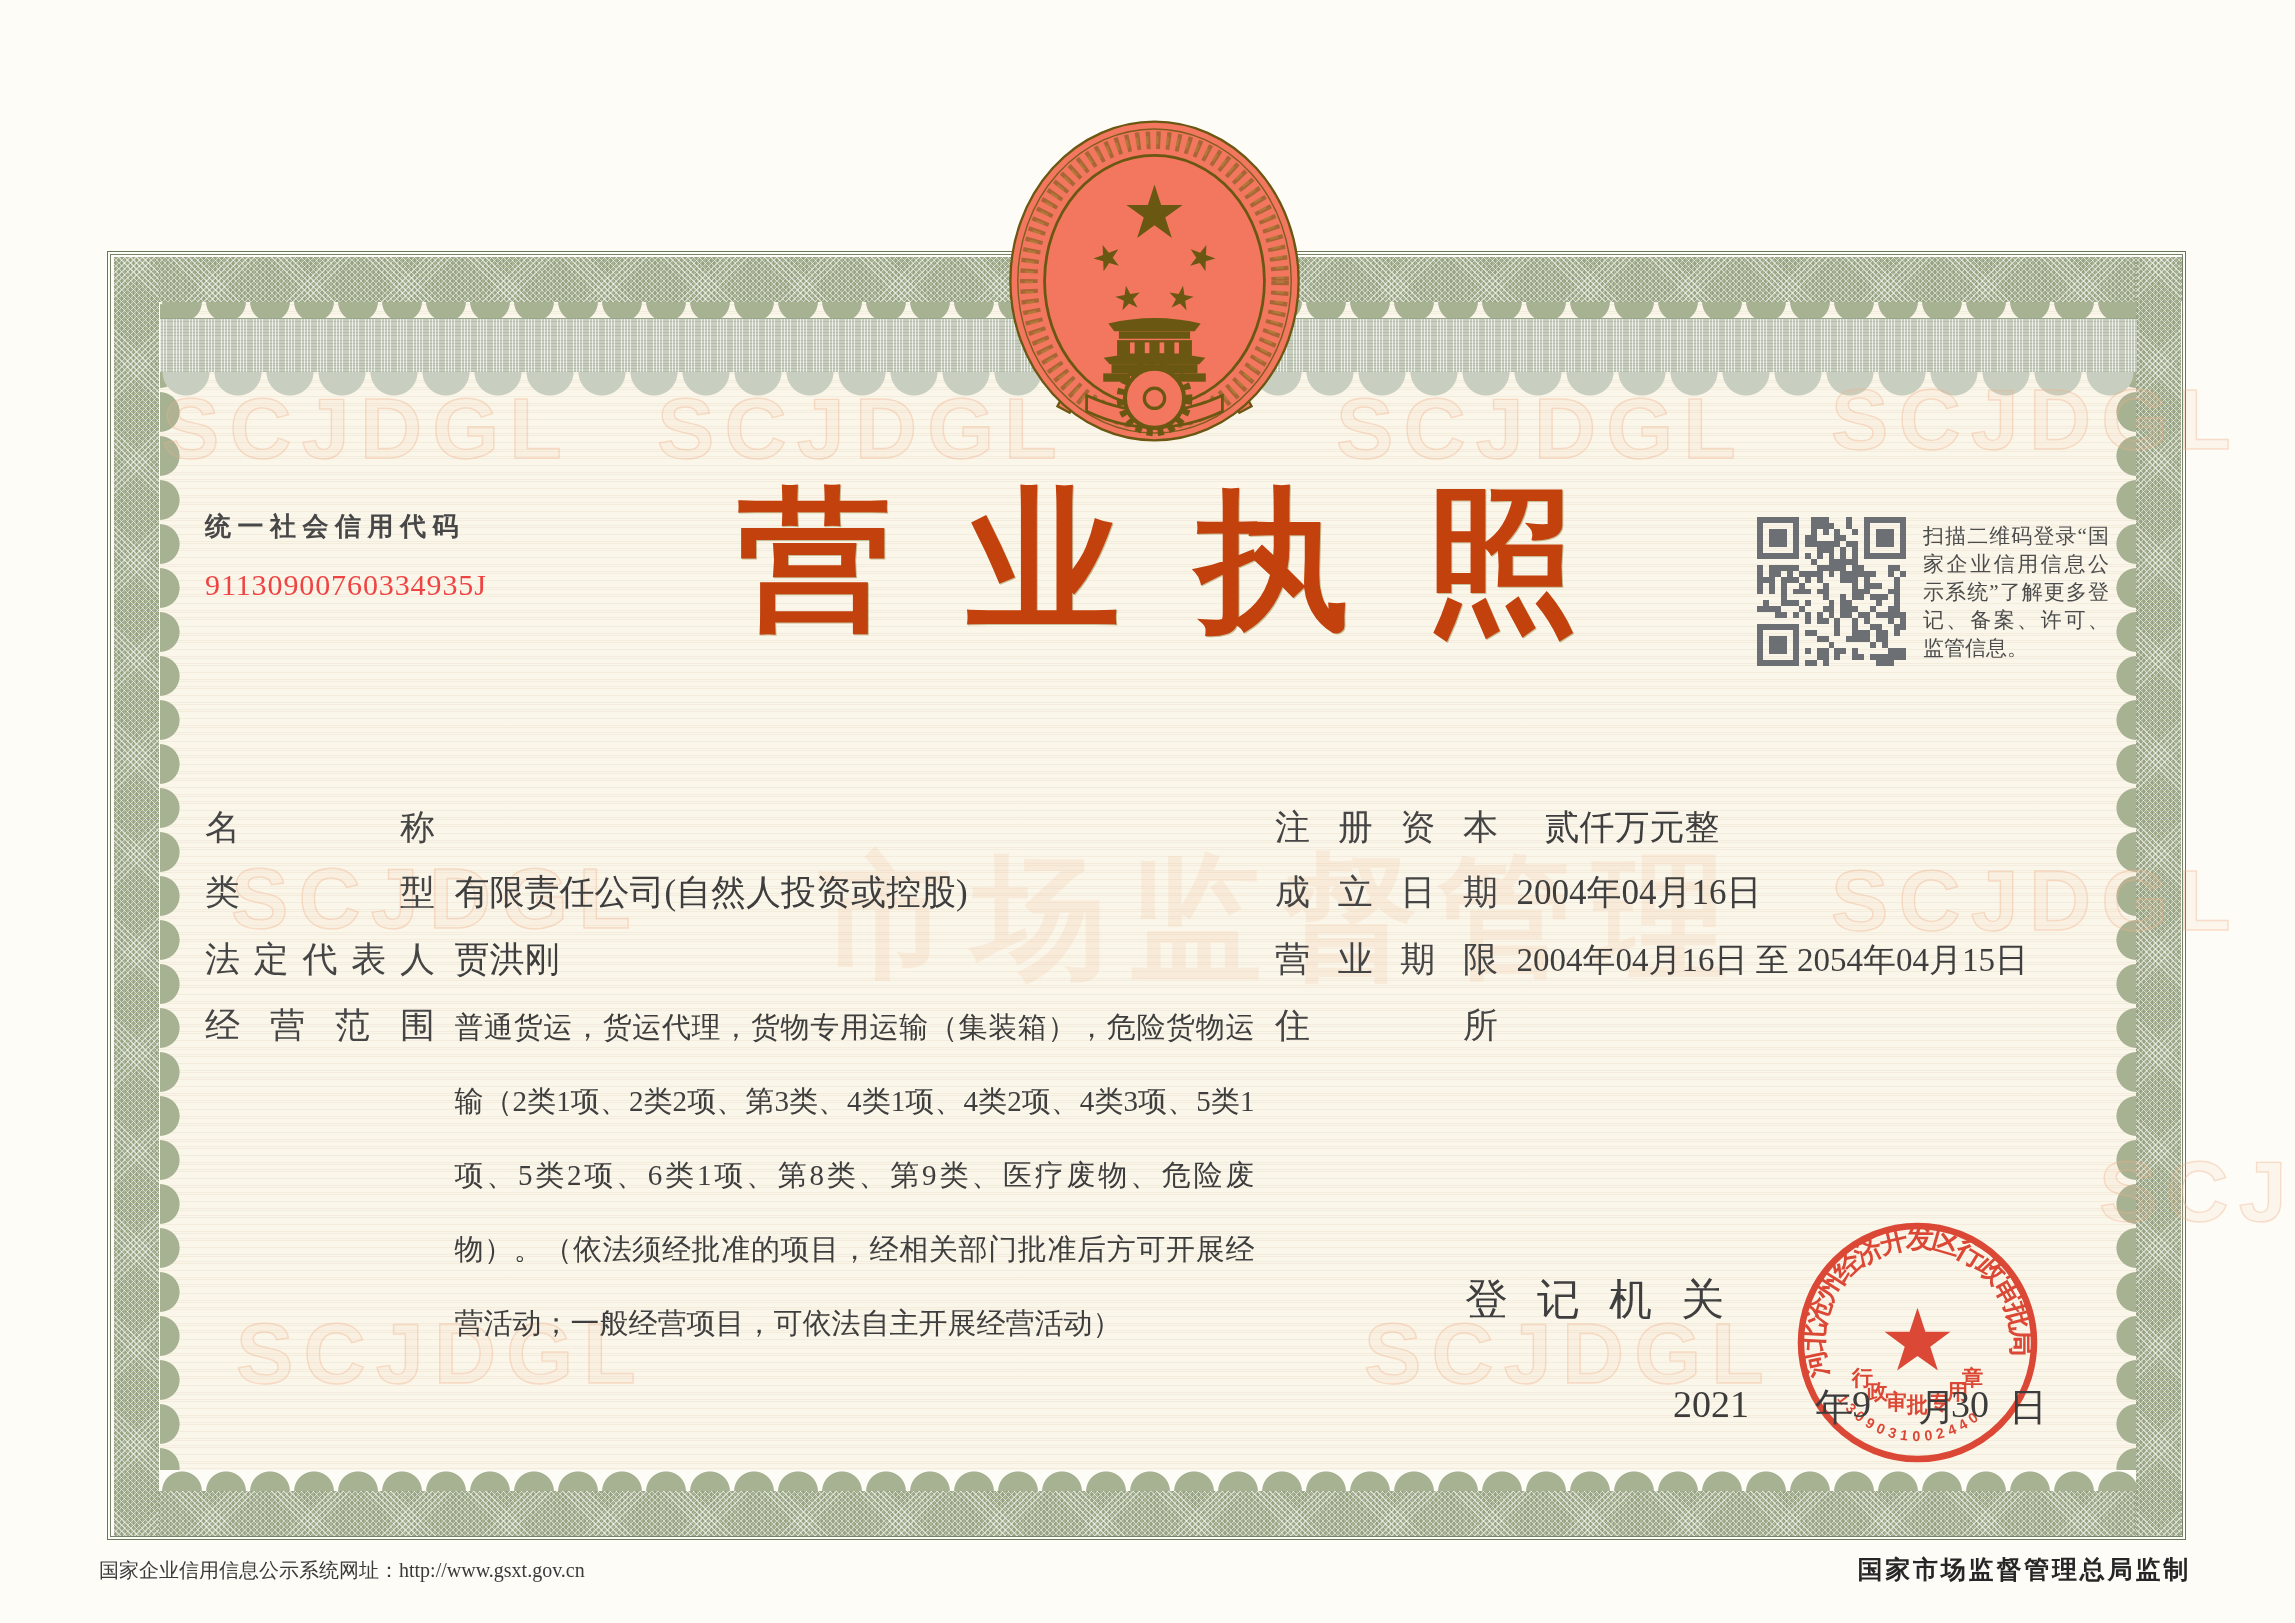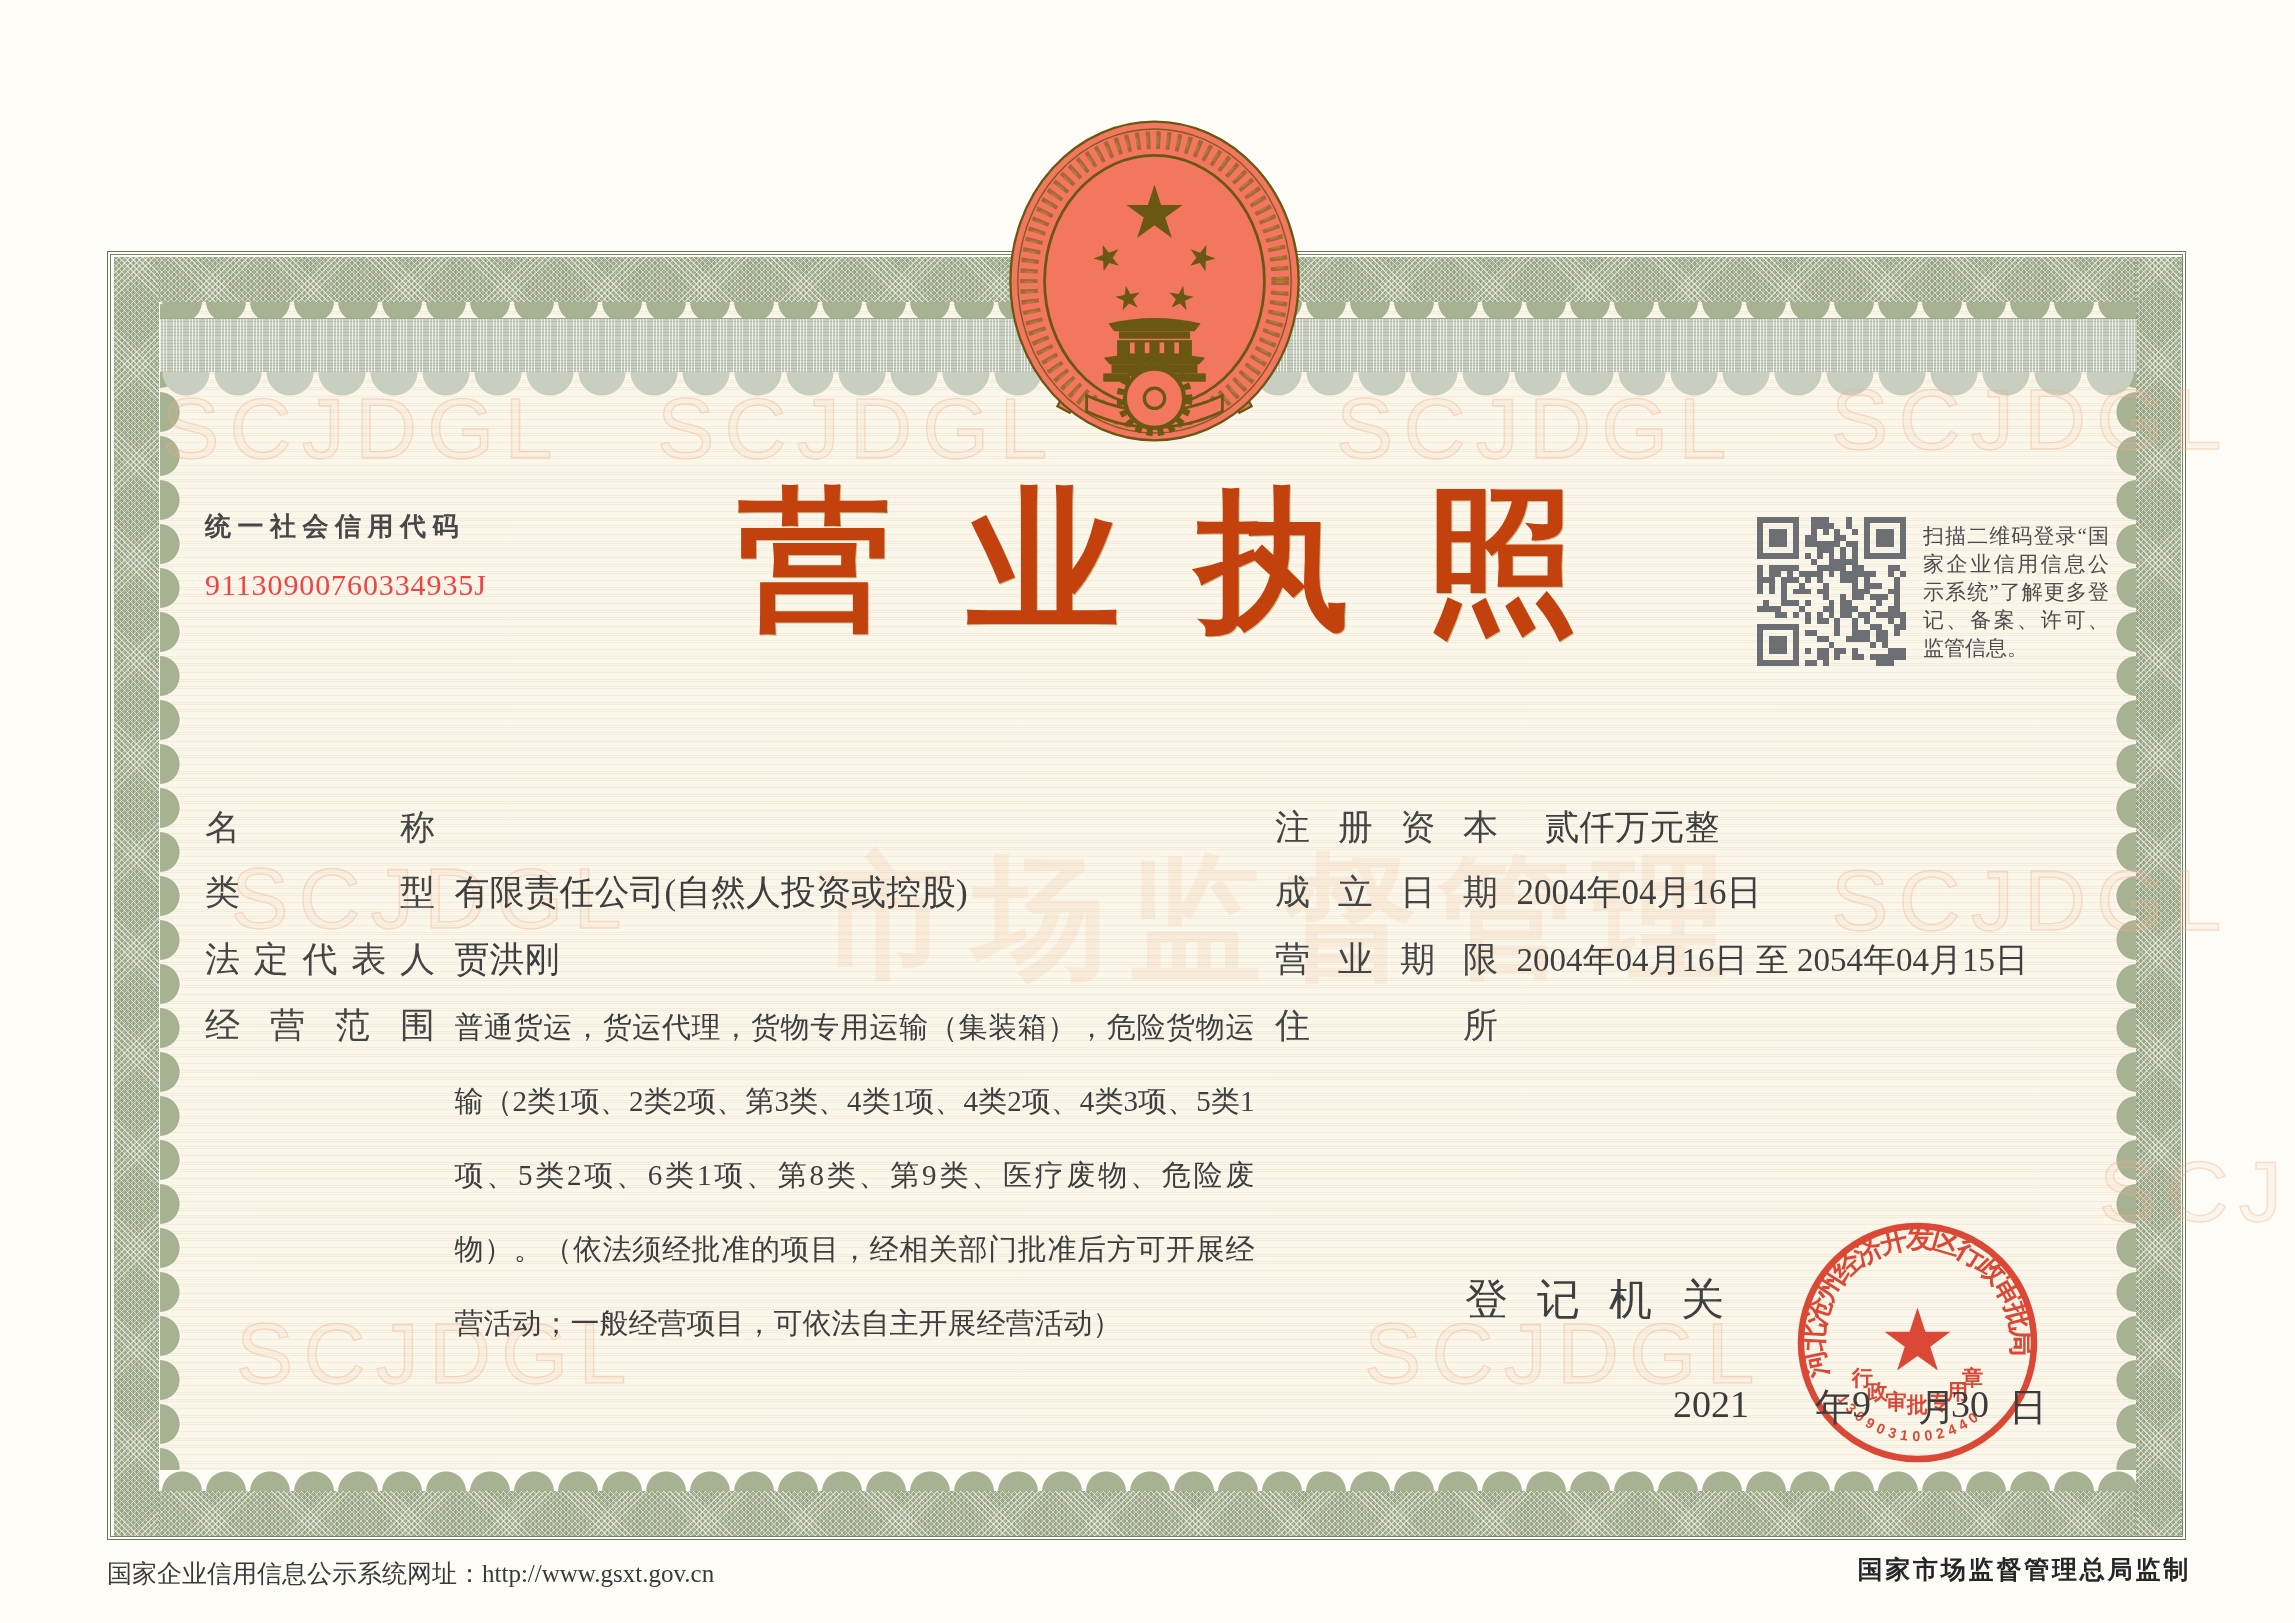--- a/index.html
+++ b/index.html
@@ -44,21 +44,21 @@
     border-top:1.4px double #99a48c;box-sizing:border-box;
     background-color:#c9cfc0;
     background-image:
       repeating-linear-gradient(90deg, rgba(255,255,255,.65) 0 0.9px, rgba(0,0,0,0) 0.9px 3.2px),
       repeating-linear-gradient(0deg, rgba(112,124,98,.25) 0 0.9px, rgba(0,0,0,0) 0.9px 2.8px);}
   .ribbon-sc{position:absolute;left:160px;top:372px;width:1977px;height:24px;z-index:2;
     background:radial-gradient(24px 24px at 26px 0px,#c9cfc0 0 23px,rgba(0,0,0,0) 24px);
     background-size:52px 24px;background-repeat:repeat-x;}
   
   .wm{position:absolute;z-index:3;font-family:"Liberation Sans","DejaVu Sans",sans-serif;
-    font-weight:normal;font-size:86px;letter-spacing:10.2px;
+    font-weight:bold;font-size:86px;letter-spacing:10.2px;
     color:rgba(243,183,148,.10);-webkit-text-stroke:1.4px rgba(240,176,138,.38);white-space:nowrap;}
   .wm-cn{position:absolute;z-index:3;font-size:134px;font-weight:bold;letter-spacing:21px;
     color:rgba(238,168,120,.14);white-space:nowrap;}
   
   .credit{position:absolute;left:205px;top:509px;z-index:5;}
   .credit .lab{font-size:26px;letter-spacing:6.5px;color:#474747;font-weight:bold;}
   .credit .code{margin-top:24px;font-size:30px;letter-spacing:0.9px;color:#ef4444;}
   .title{position:absolute;left:738px;top:466px;z-index:5;
     font-size:153px;font-weight:bold;letter-spacing:76px;line-height:1.25;
     color:#c2410c;text-shadow:0.9px 0.9px 0 rgba(138,127,53,.45);white-space:nowrap;}
@@ -74,21 +74,21 @@
   .row .val{font-size:35px;line-height:44px;}
   .row .val-scope{font-size:29px;line-height:74px;width:800px;text-align:justify;margin-top:-14px;}
   .row .val-addr{font-size:34px;line-height:74px;width:546px;margin-top:-15.7px;}
   .row .val-term{white-space:nowrap;font-size:33px;}
   
   .registry{position:absolute;left:1465px;top:1271px;z-index:5;
     font-size:43px;letter-spacing:29px;color:#3f3f3f;white-space:nowrap;}
   .dateline{position:absolute;z-index:8;font-size:38px;color:#3c3c3c;white-space:nowrap;}
   .seal{position:absolute;left:1788px;top:1213px;width:259px;height:259px;z-index:7;opacity:.92;}
   
-  .foot-left{position:absolute;left:107px;top:1557px;font-size:25px;color:#3a3a3a;z-index:5;}
+  .foot-left{position:absolute;left:99px;top:1557px;font-size:20px;color:#3a3a3a;z-index:5;}
   .foot-right{position:absolute;right:104px;top:1553px;font-size:25px;font-weight:bold;
     letter-spacing:2.8px;color:#262626;z-index:5;}
 </style>
 </head>
 <body>
 
 <div class="sheet">
 
   <div class="paper"></div>
   <div class="frame"></div>

